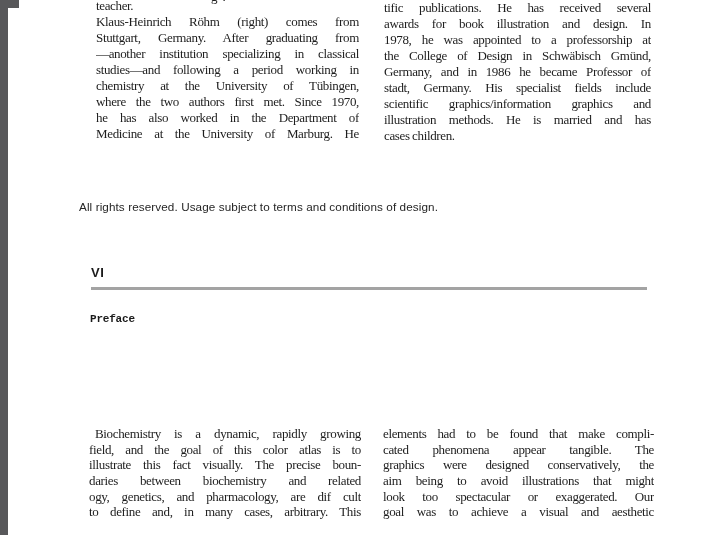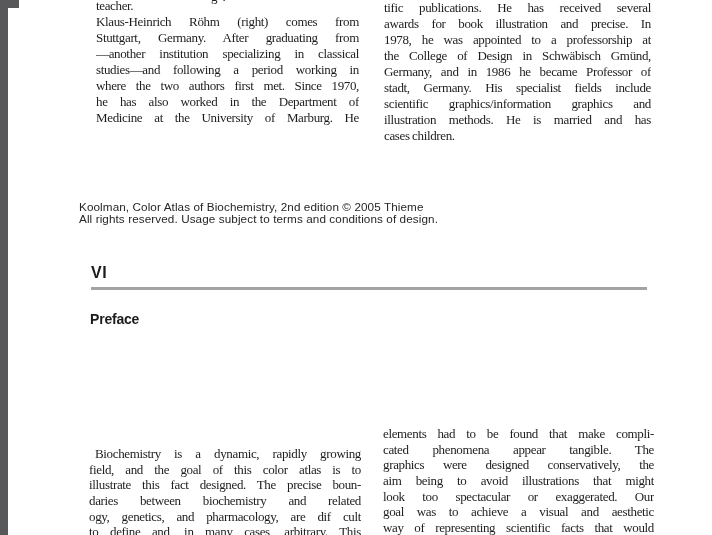--- a/index.html
+++ b/index.html
@@ -38,21 +38,21 @@
     letter-spacing: -0.35px;
     word-spacing: -0.5px;
     white-space: nowrap;
     overflow: hidden;
     text-align: justify;
     text-align-last: justify;
   }
   .page-1 .bline { line-height: 16px;   height: 16px; }
   .page-2 .bline { line-height: 15.7px; height: 15.7px; }
   .bline.flush  { text-align-last: left; }
-  .bline.indent { padding-left: 6px; margin-top: 20px; }
+  .bline.indent { padding-left: 6px; }
 
   .frag {
     position: absolute;
     left: 192px;
     top: -10px;
     font-size: 13px;
     line-height: 13px;
     letter-spacing: 5px;
     color: var(--bodytext, #1d1d1d);
   }
@@ -71,40 +71,40 @@
     color: var(--footertext, #262626);
     white-space: nowrap;
   }
 
   .page-number {
     position: absolute;
     left: 72px;
     top: 22px;
     font-family: "Liberation Sans", sans-serif;
     font-weight: bold;
-    font-size: 16px;
+    font-size: 13px;
     line-height: 14px;
     letter-spacing: 0.5px;
     color: var(--headingtext, #1b1b1b);
   }
   .header-rule {
     position: absolute;
     left: 72px;
     top: 43px;
     width: 556px;
     height: 3px;
     background: var(--rulegray, #a3a3a3);
   }
   .section-title {
     position: absolute;
     left: 71px;
     top: 67px;
-    font-family: Liberation Sans, sans-serif;
+    font-family: Liberation Mono, monospace;
     font-weight: bold;
-    font-size: 14px;
+    font-size: 11px;
     line-height: 17px;
     letter-spacing: -0.2px;
     color: var(--headingtext, #1b1b1b);
   }
 
   .p2-left  { left: 70px;  top: 182px; width: 272px; }
   .p2-right { left: 364px; top: 182px; width: 271px; }
 </style>
 </head>
 <body>
@@ -115,61 +115,60 @@
 
 <div class="page page-1">
   <span class="frag">g.</span>
 
   <div class="col p1-left">
       <div class="bline flush">teacher.</div>
       <div class="bline">Klaus-Heinrich Röhm (right) comes from</div>
       <div class="bline">Stuttgart, Germany. After graduating from</div>
       <div class="bline">—another institution specializing in classical</div>
       <div class="bline">studies—and following a period working in</div>
+      <div class="bline">chemistry at the University of Tübingen,</div>
       <div class="bline">where the two authors first met. Since 1970,</div>
       <div class="bline">he has also worked in the Department of</div>
       <div class="bline">Medicine at the University of Marburg. He</div>
     </div>
 
   <div class="col p1-right">
       <div class="bline">tific publications. He has received several</div>
-      <div class="bline">awards for book illustration and precise. In</div>
+      <div class="bline">awards for book illustration and design. In</div>
       <div class="bline">1978, he was appointed to a professorship at</div>
       <div class="bline">the College of Design in Schwäbisch Gmünd,</div>
       <div class="bline">Germany, and in 1986 he became Professor of</div>
       <div class="bline">stadt, Germany. His specialist fields include</div>
       <div class="bline">scientific graphics/information graphics and</div>
       <div class="bline">illustration methods. He is married and has</div>
       <div class="bline flush">cases children.</div>
     </div>
 
   <div class="footer">
-    <div>Koolman, Color Atlas of Biochemistry, 2nd edition © 2005 Thieme</div>
     <div>All rights reserved. Usage subject to terms and conditions of design.</div>
   </div>
 </div>
 
 <div class="page page-2">
   <div class="page-number">VI</div>
 
   <div class="header-rule"></div>
 
   <div class="section-title">Preface</div>
 
   <div class="col p2-left">
       <div class="bline indent">Biochemistry is a dynamic, rapidly growing</div>
       <div class="bline">field, and the goal of this color atlas is to</div>
-      <div class="bline">illustrate this fact designed. The precise boun-</div>
+      <div class="bline">illustrate this fact visually. The precise boun-</div>
       <div class="bline">daries between biochemistry and related</div>
       <div class="bline">ogy, genetics, and pharmacology, are dif cult</div>
       <div class="bline">to define and, in many cases, arbitrary. This</div>
     </div>
 
   <div class="col p2-right">
       <div class="bline">elements had to be found that make compli-</div>
       <div class="bline">cated phenomena appear tangible. The</div>
       <div class="bline">graphics were designed conservatively, the</div>
       <div class="bline">aim being to avoid illustrations that might</div>
       <div class="bline">look too spectacular or exaggerated. Our</div>
       <div class="bline">goal was to achieve a visual and aesthetic</div>
-      <div class="bline">way of representing scientific facts that would</div>
     </div>
 </div>
 
 </body></html>

